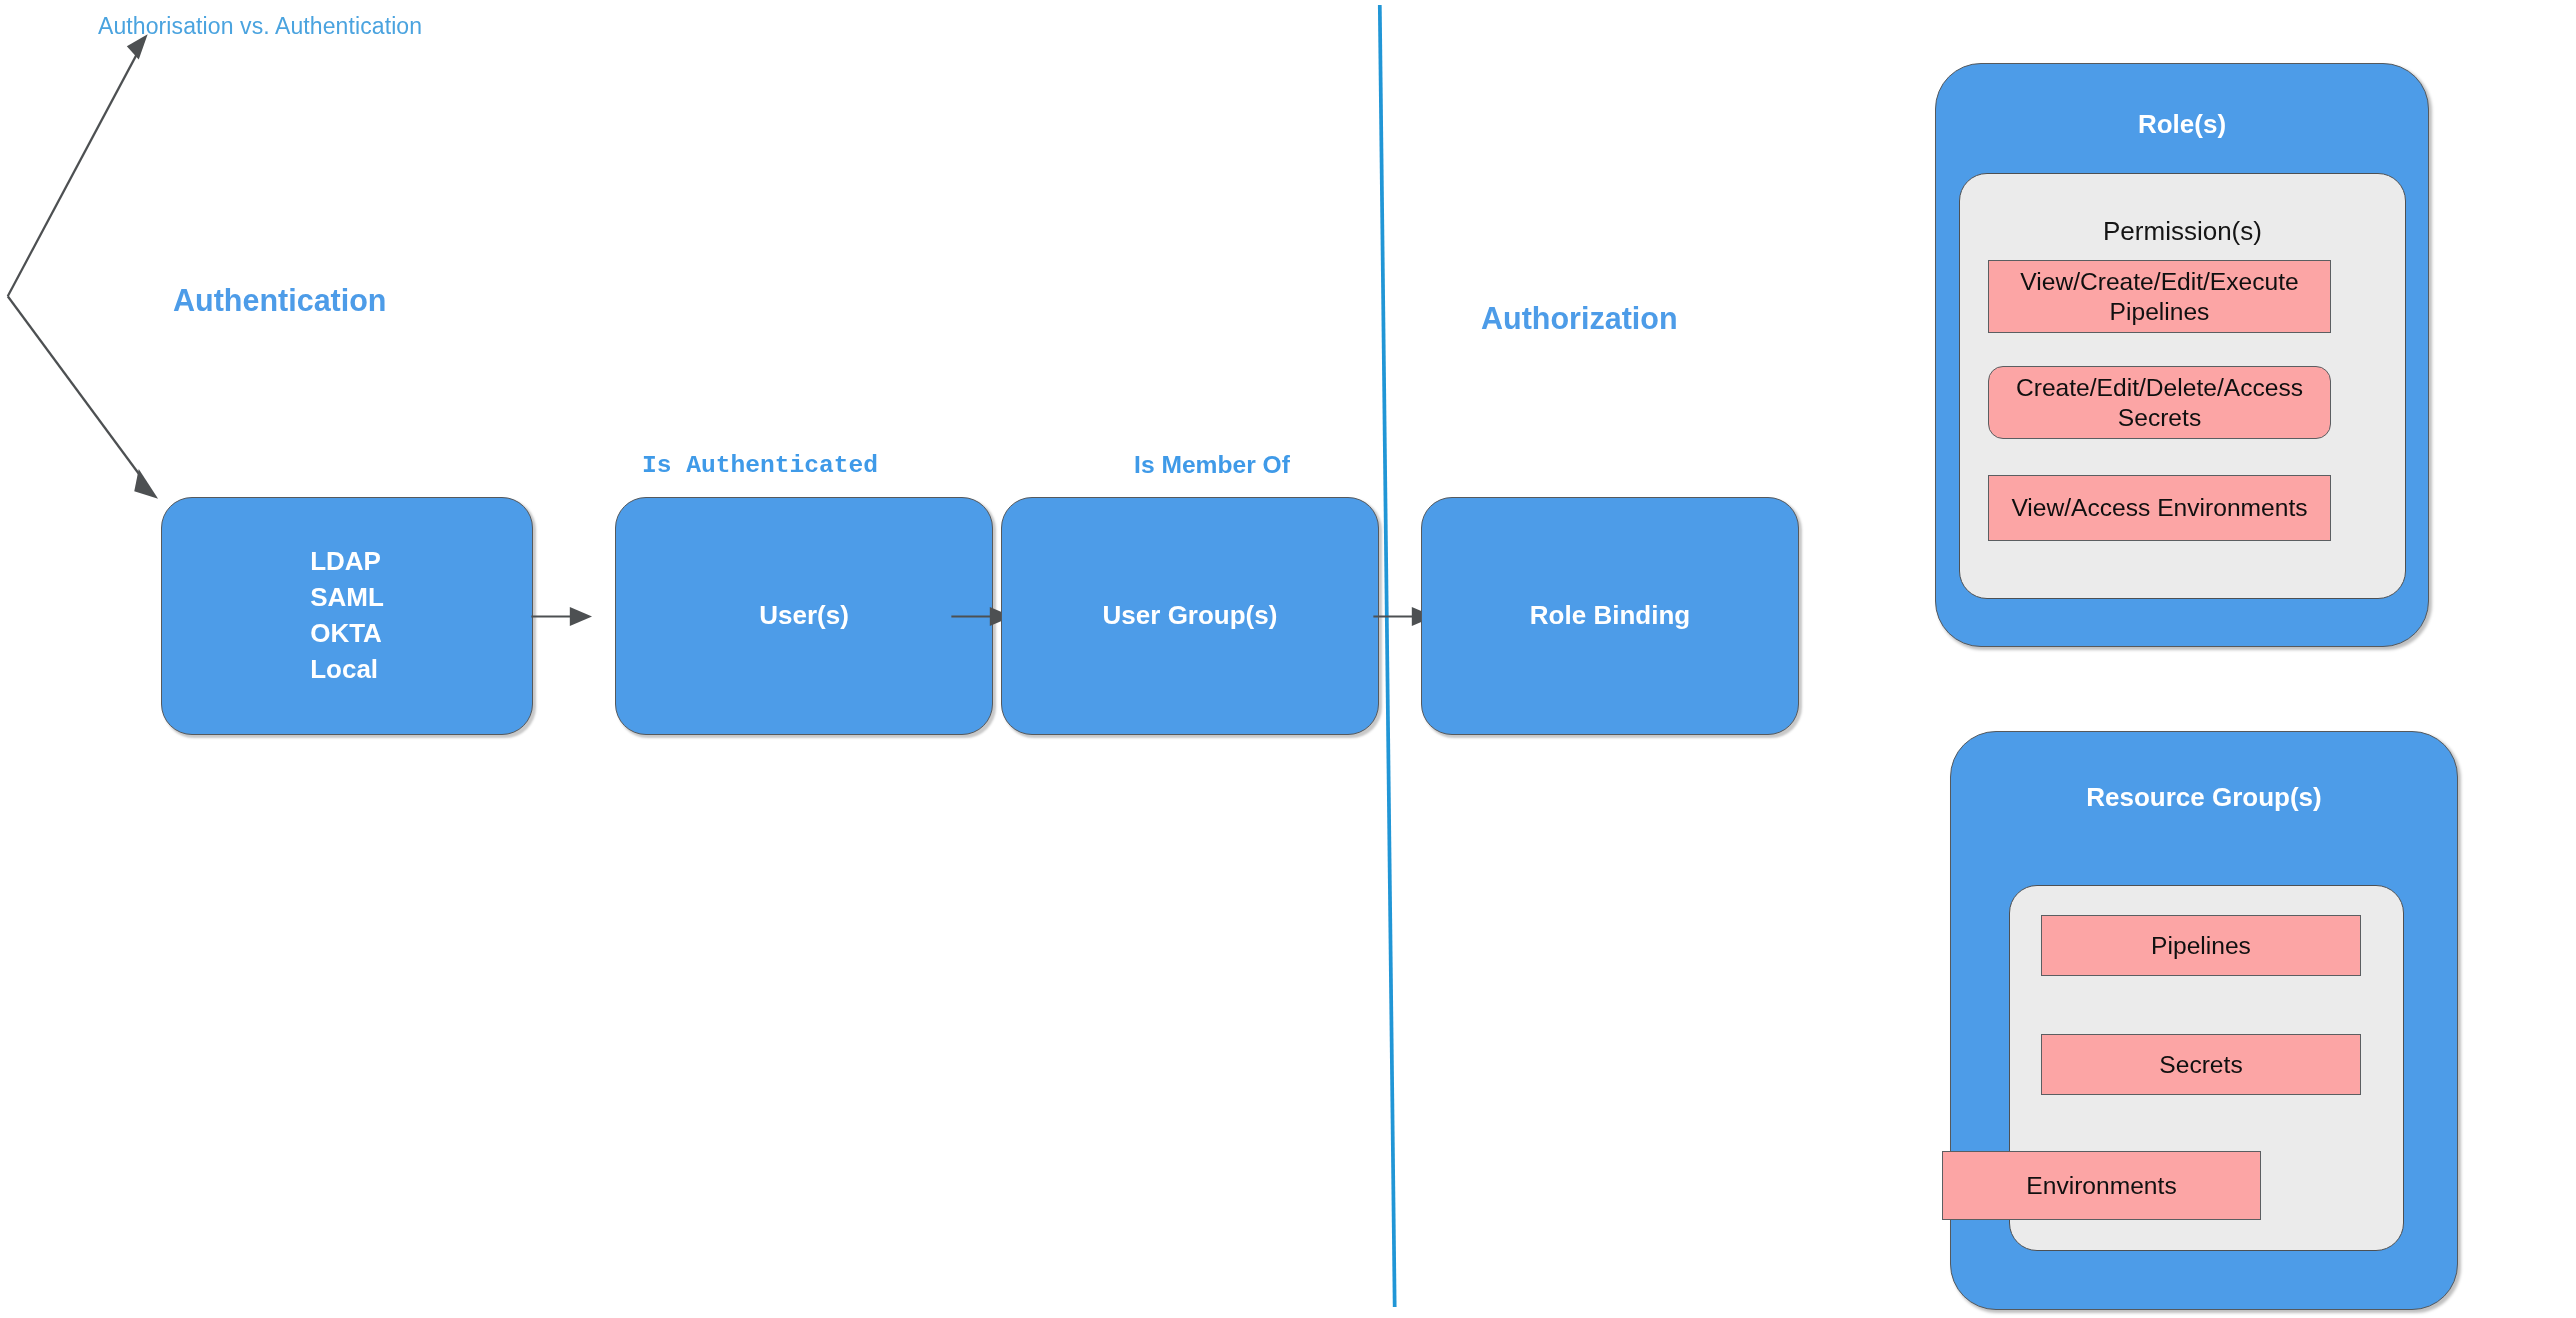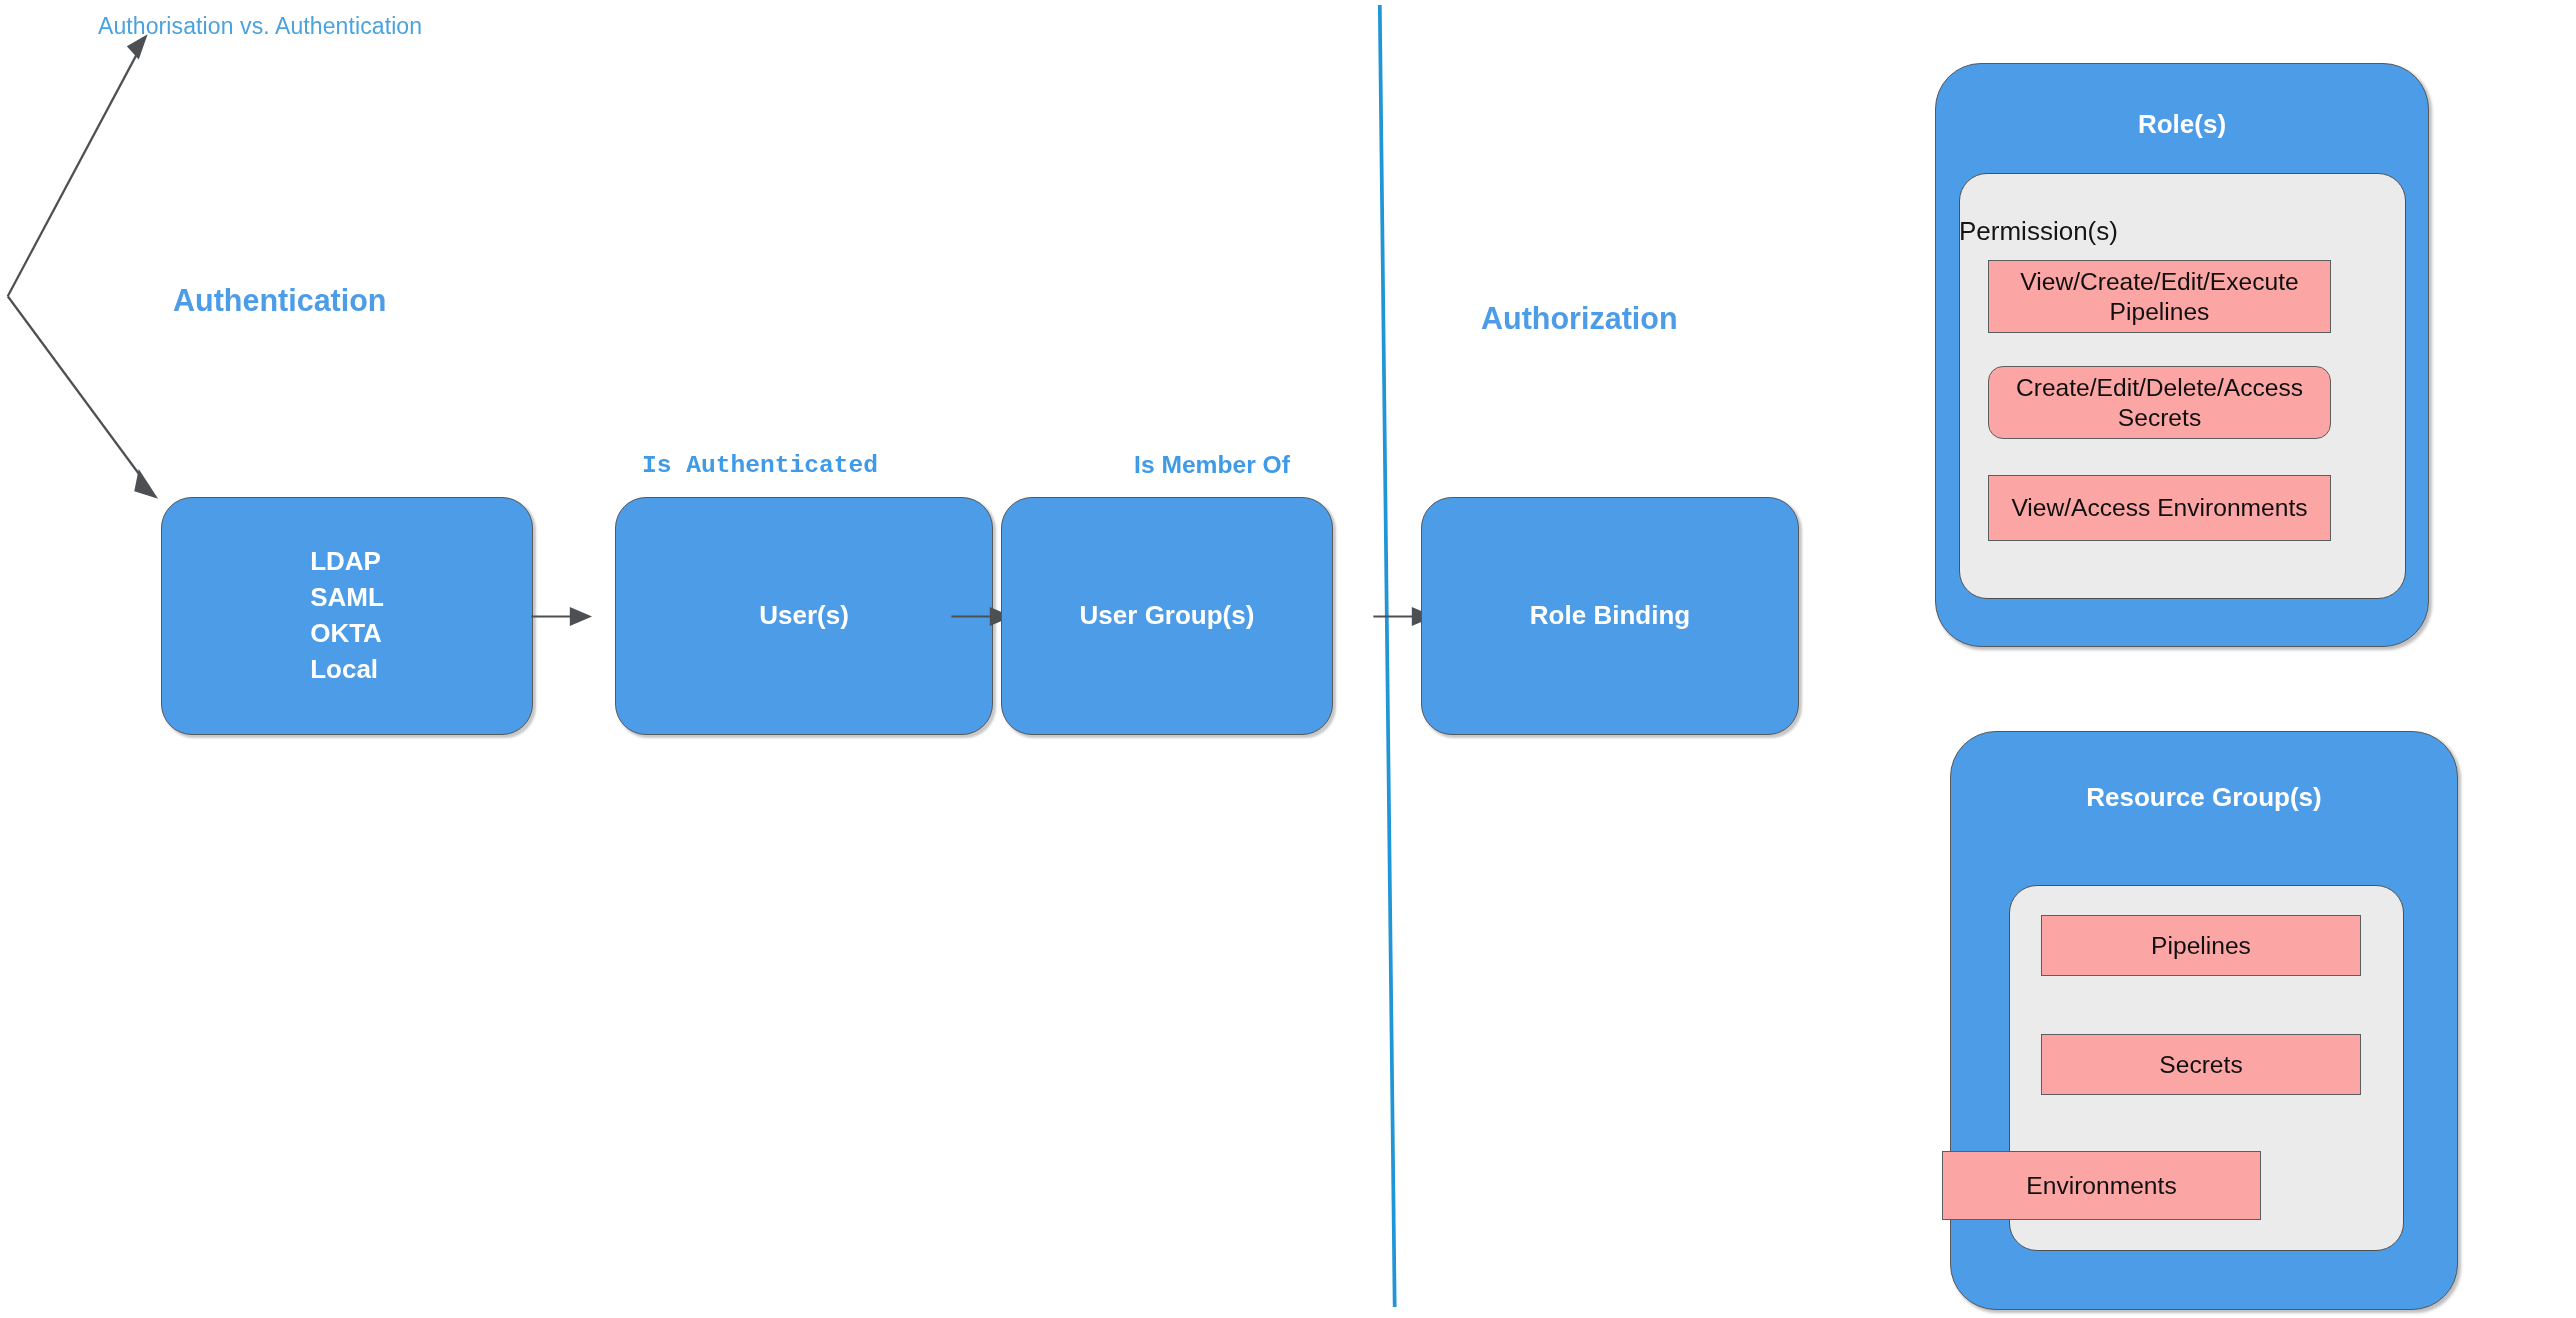--- a/index.html
+++ b/index.html
@@ -65,21 +65,21 @@
     font-size:26px;
     display:flex;
     align-items:center;
     justify-content:center;
     text-align:center;
     line-height:1.38;
     box-sizing:border-box;
   }
   .flowbox.b0{ left:161px;  top:497px; width:372px; height:238px; }
   .flowbox.b1{ left:579px;  top:497px; width:378px; height:238px;margin-left:36px; }
-  .flowbox.b2{ left:1001px; top:497px; width:332px; height:238px; }
+  .flowbox.b2{ left:1001px; top:497px; width:378px; height:238px; }
   .flowbox.b3{ left:1421px; top:497px; width:378px; height:238px; }
 
   .stack{ display:flex; flex-direction:column; align-items:flex-start; }
   .stack span{ display:block; }
 
   
   .connector{ position:absolute; pointer-events:none; }
   .conn-a{ left:521px;  top:588px; width:74px; height:57px; }
   .conn-b{ left:941px; top:588px; width:74px; height:57px; }
   .conn-c{ left:1363px; top:588px; width:74px; height:57px; }
@@ -114,20 +114,21 @@
     border-radius:28px;
     box-sizing:border-box;
   }
   .inner-panel.roles-inner{ left:1959px; top:173px; width:447px; height:426px; }
   .inner-panel.resources-inner{ left:2009px; top:885px; width:395px; height:366px; }
 
   .inner-title{
     position:absolute;
     left:1959px; top:216px;
     width:447px;
+    text-align:center;
     font-size:26px;
     color:#151515;
     white-space:nowrap;
   }
 
   .item-box{
     position:absolute;
     background:#fca5a5;
     border:1.5px solid #5b5e61;
     box-sizing:border-box;

